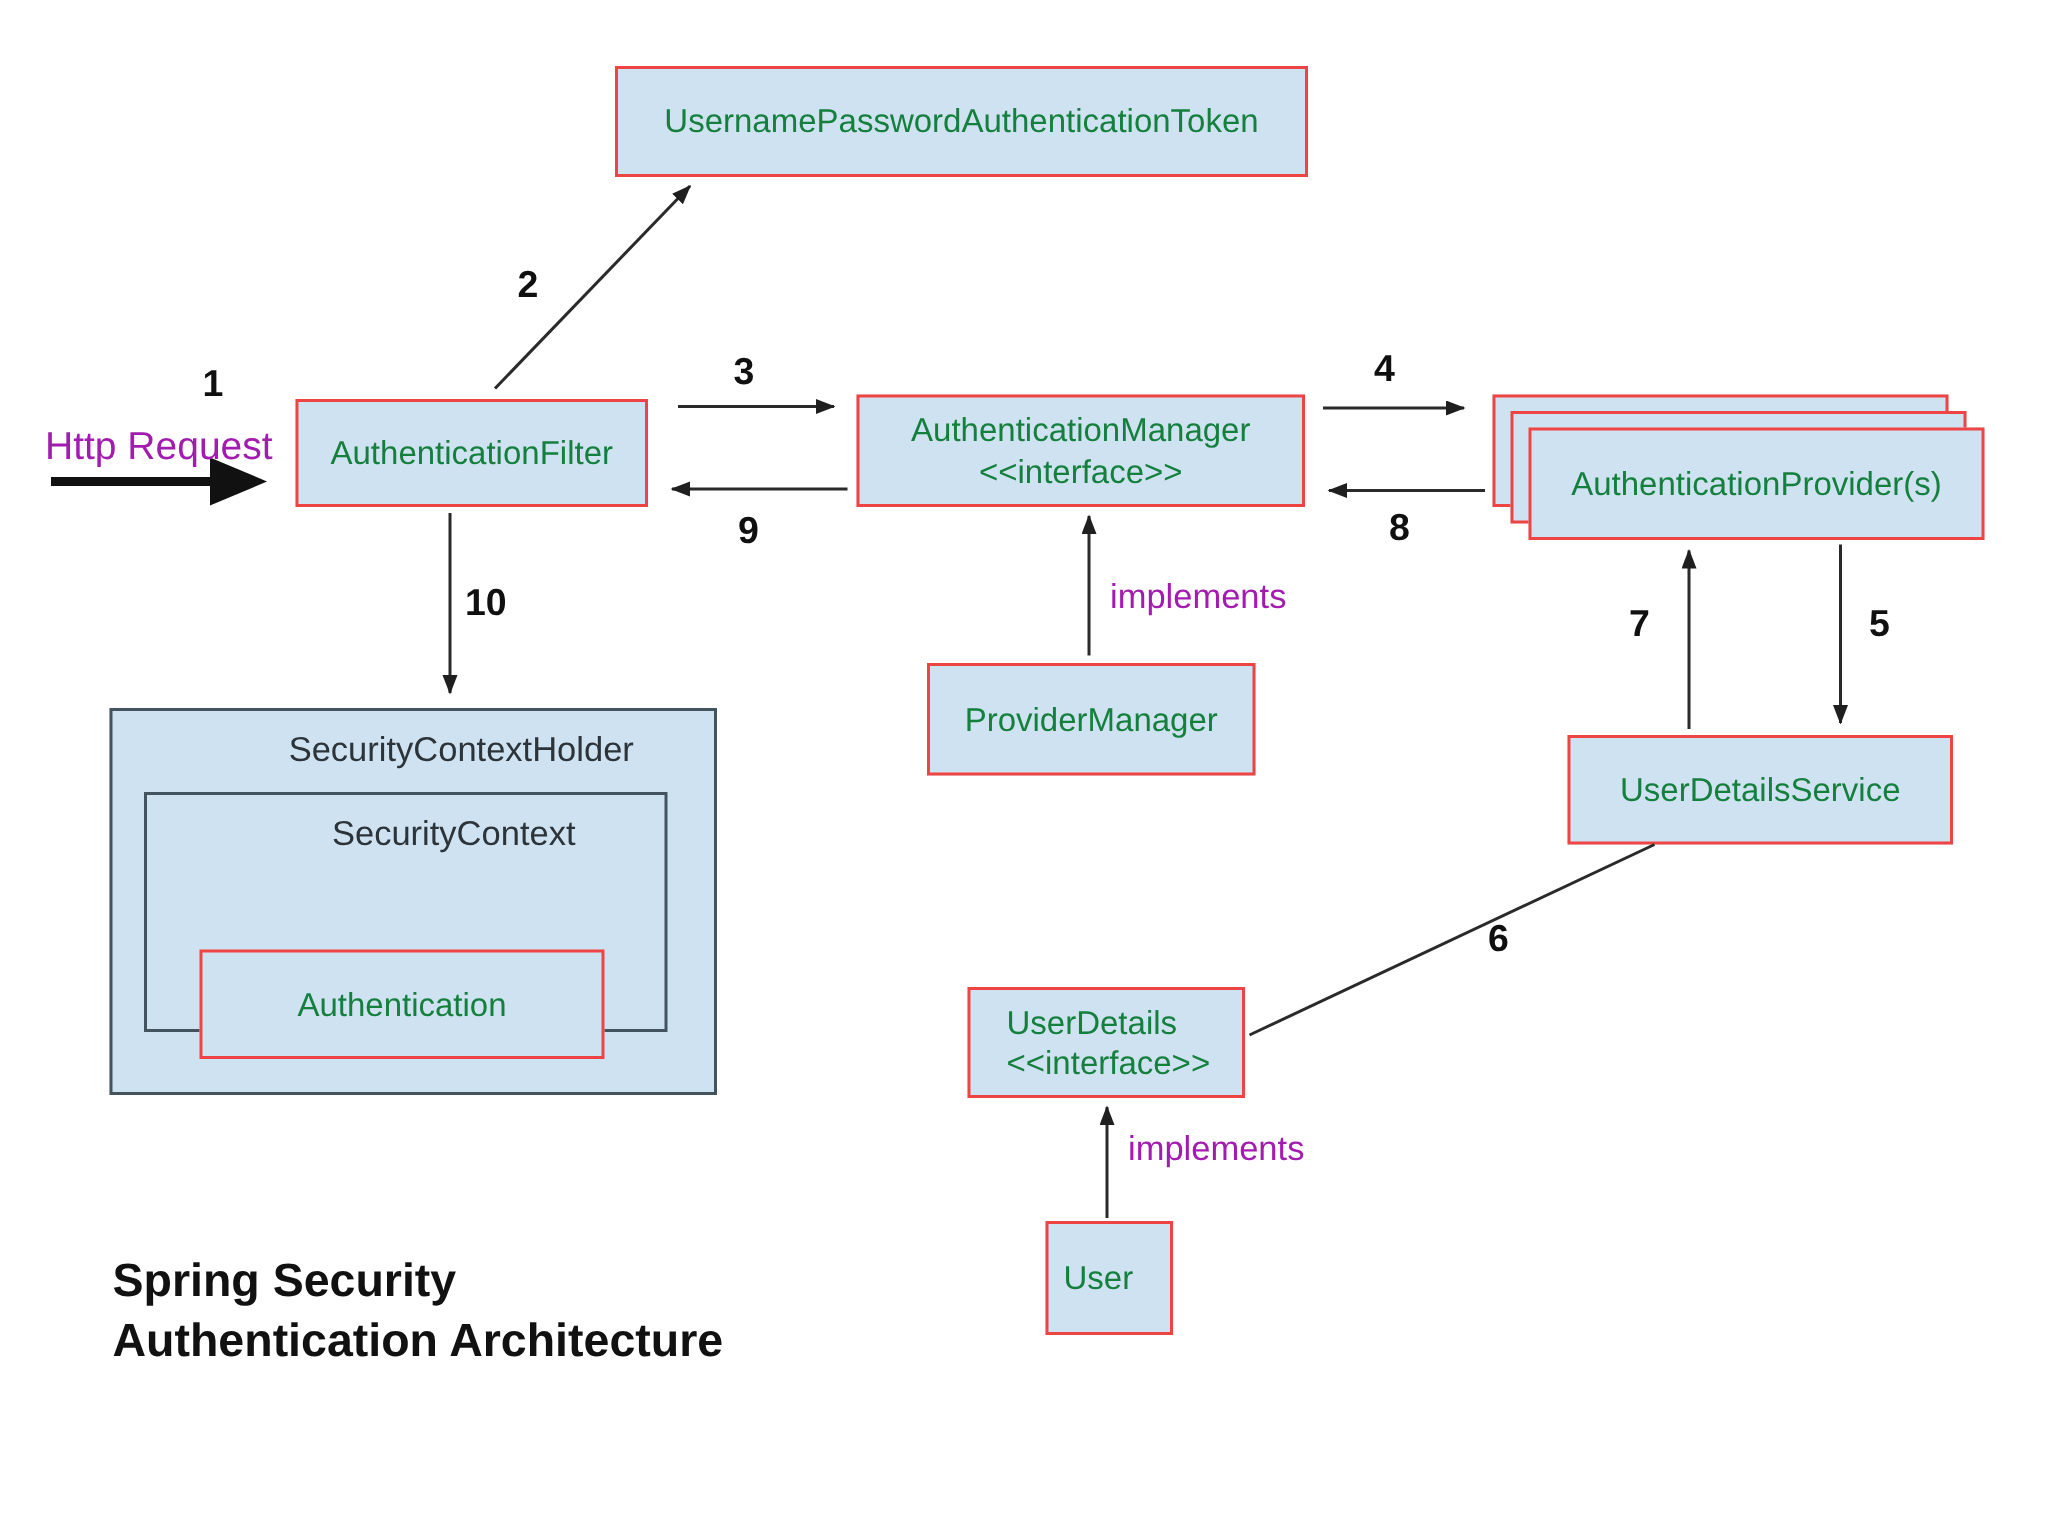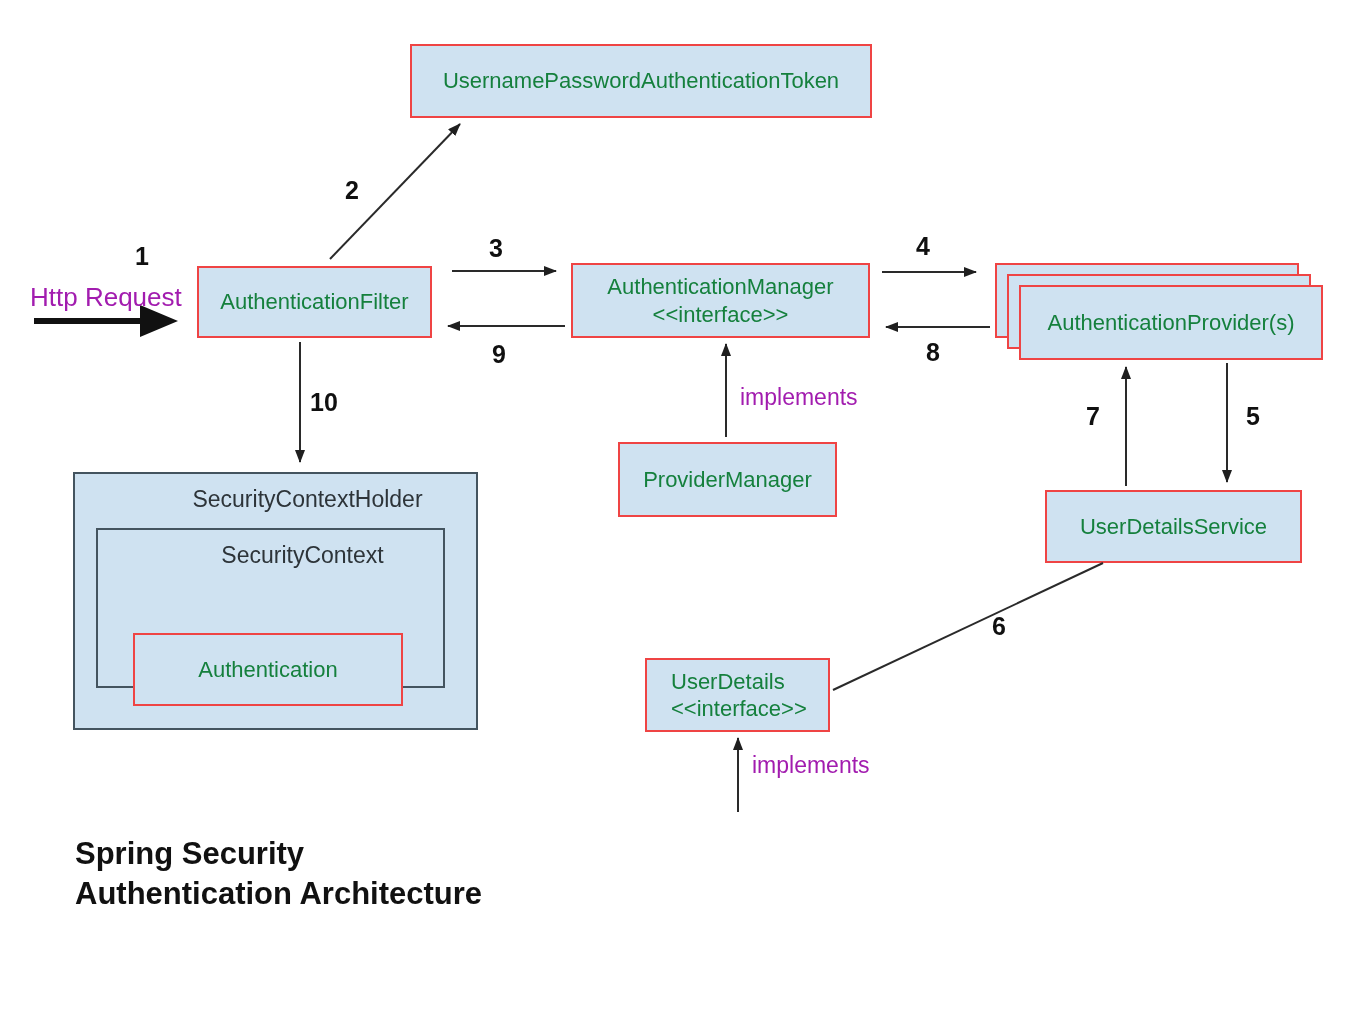--- a/index.html
+++ b/index.html
@@ -86,20 +86,23 @@
 
   <div class="box" style="left:1045px;top:490px;width:257px;height:73px;">
     <span>UserDetailsService</span>
   </div>
 
   <div class="box left-align" style="left:645px;top:658px;width:185px;height:74px;padding-left:24px;">
     <span>UserDetails</span>
     <span>&lt;&lt;interface&gt;&gt;</span>
   </div>
 
+  <div class="box left-align" style="left:697px;top:814px;width:85px;height:76px;padding-left:10px;">
+    <span>User</span>
+  </div>
 
   <div class="container-box" style="left:73px;top:472px;width:405px;height:258px;">
     <div class="container-label">SecurityContextHolder</div>
   </div>
   <div class="container-box" style="left:96px;top:528px;width:349px;height:160px;">
     <div class="container-label">SecurityContext</div>
   </div>
   <div class="box" style="left:133px;top:590px;width:270px;height:73px;margin-top:43px;">
     <span>Authentication</span>
   </div>

